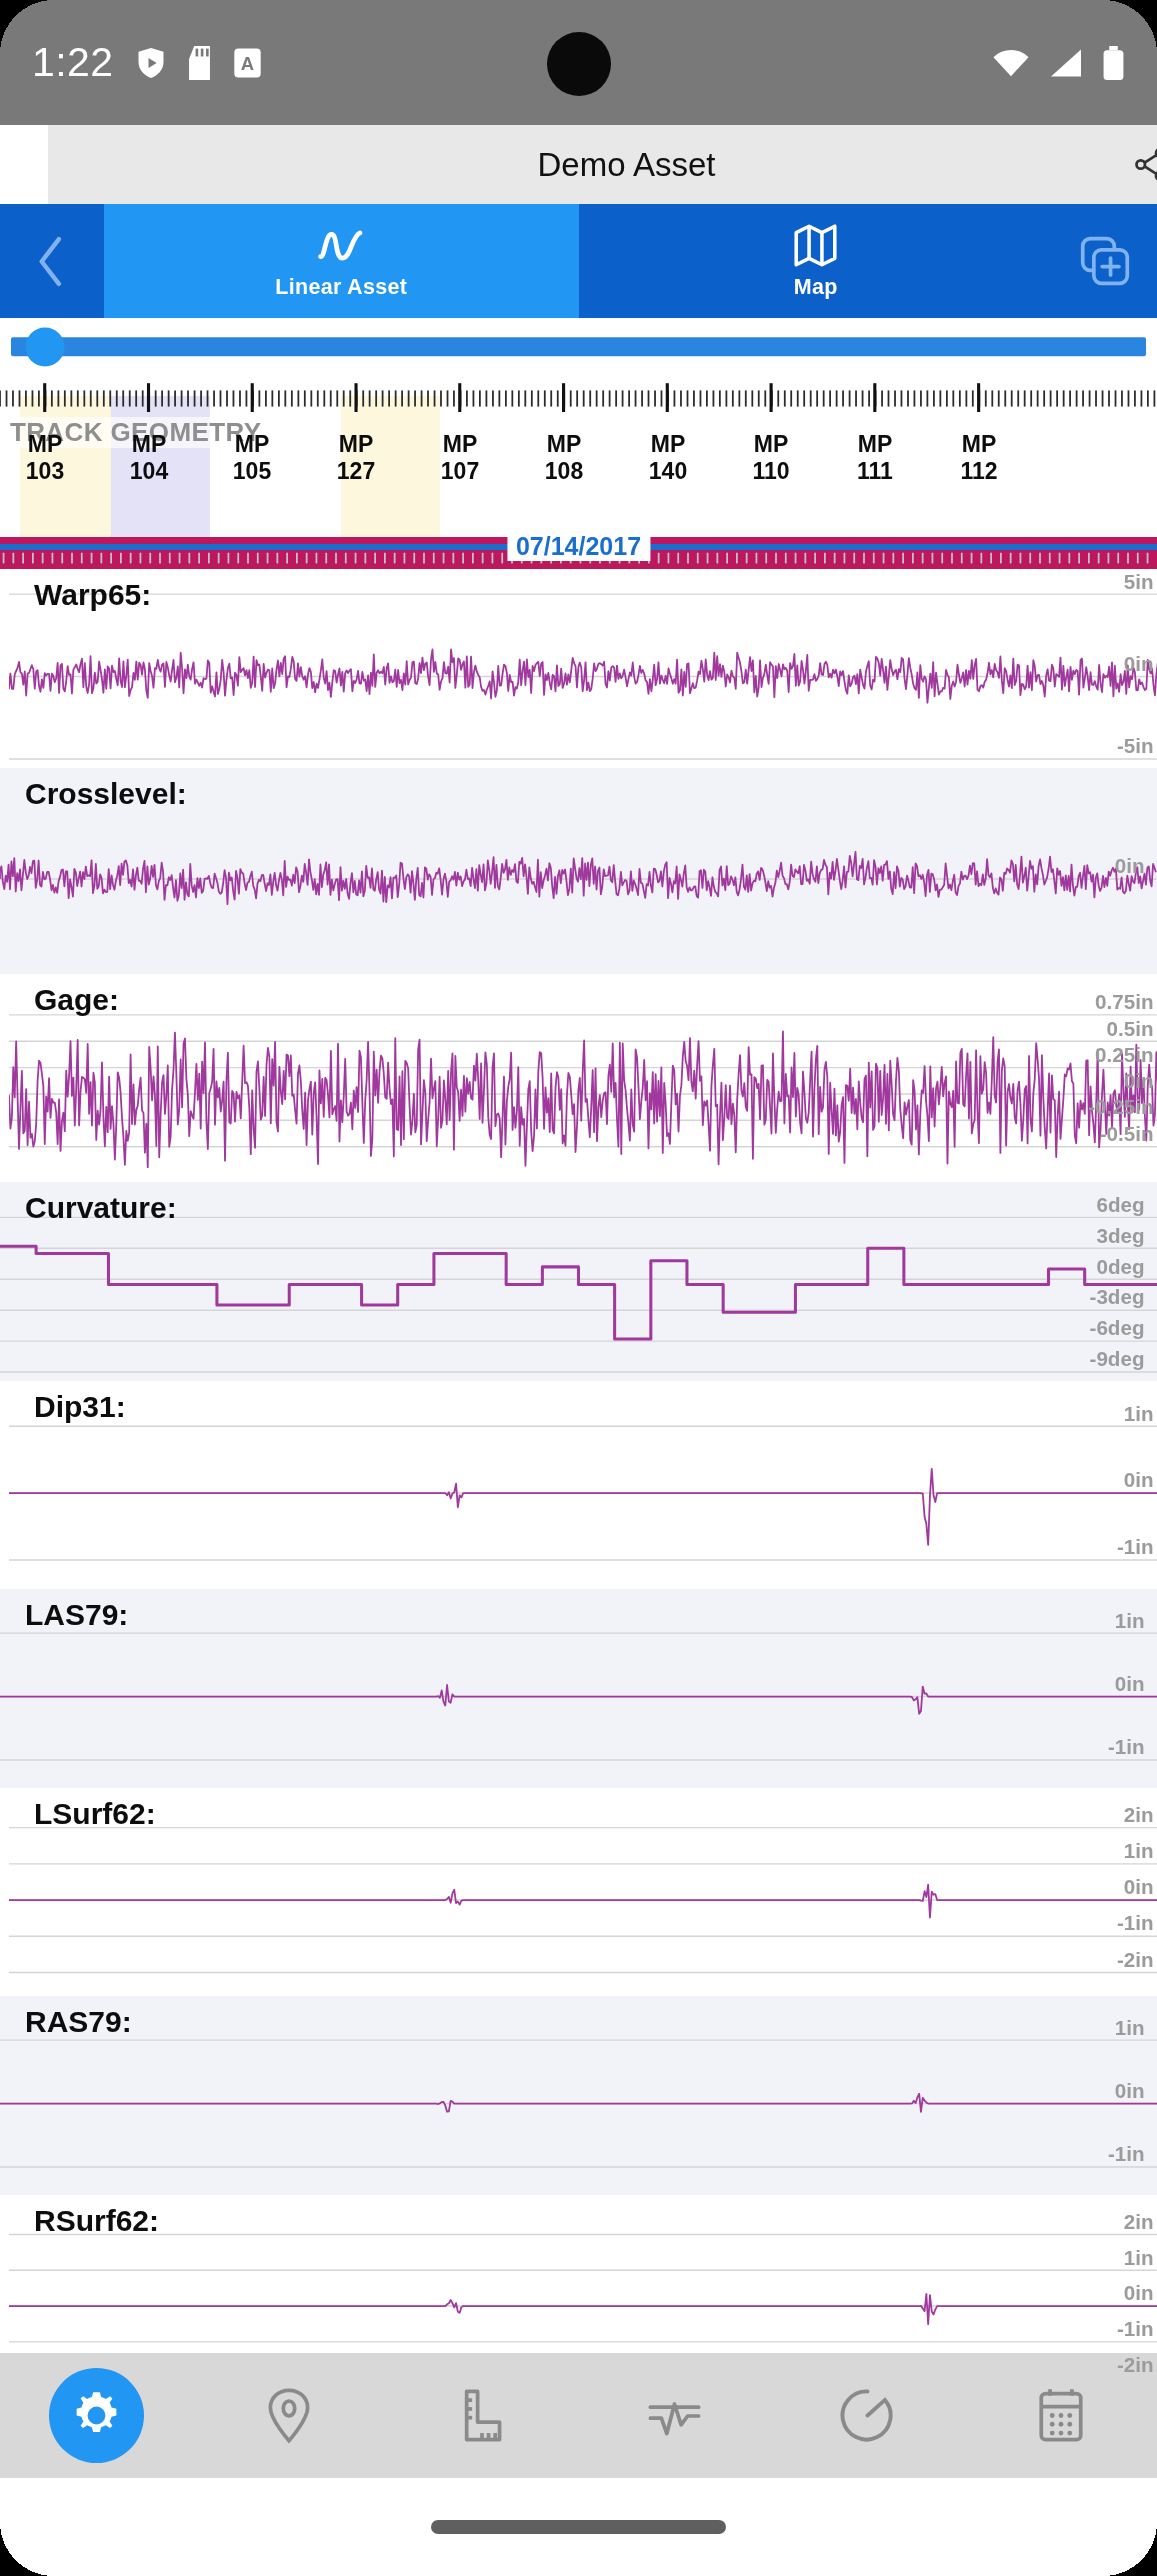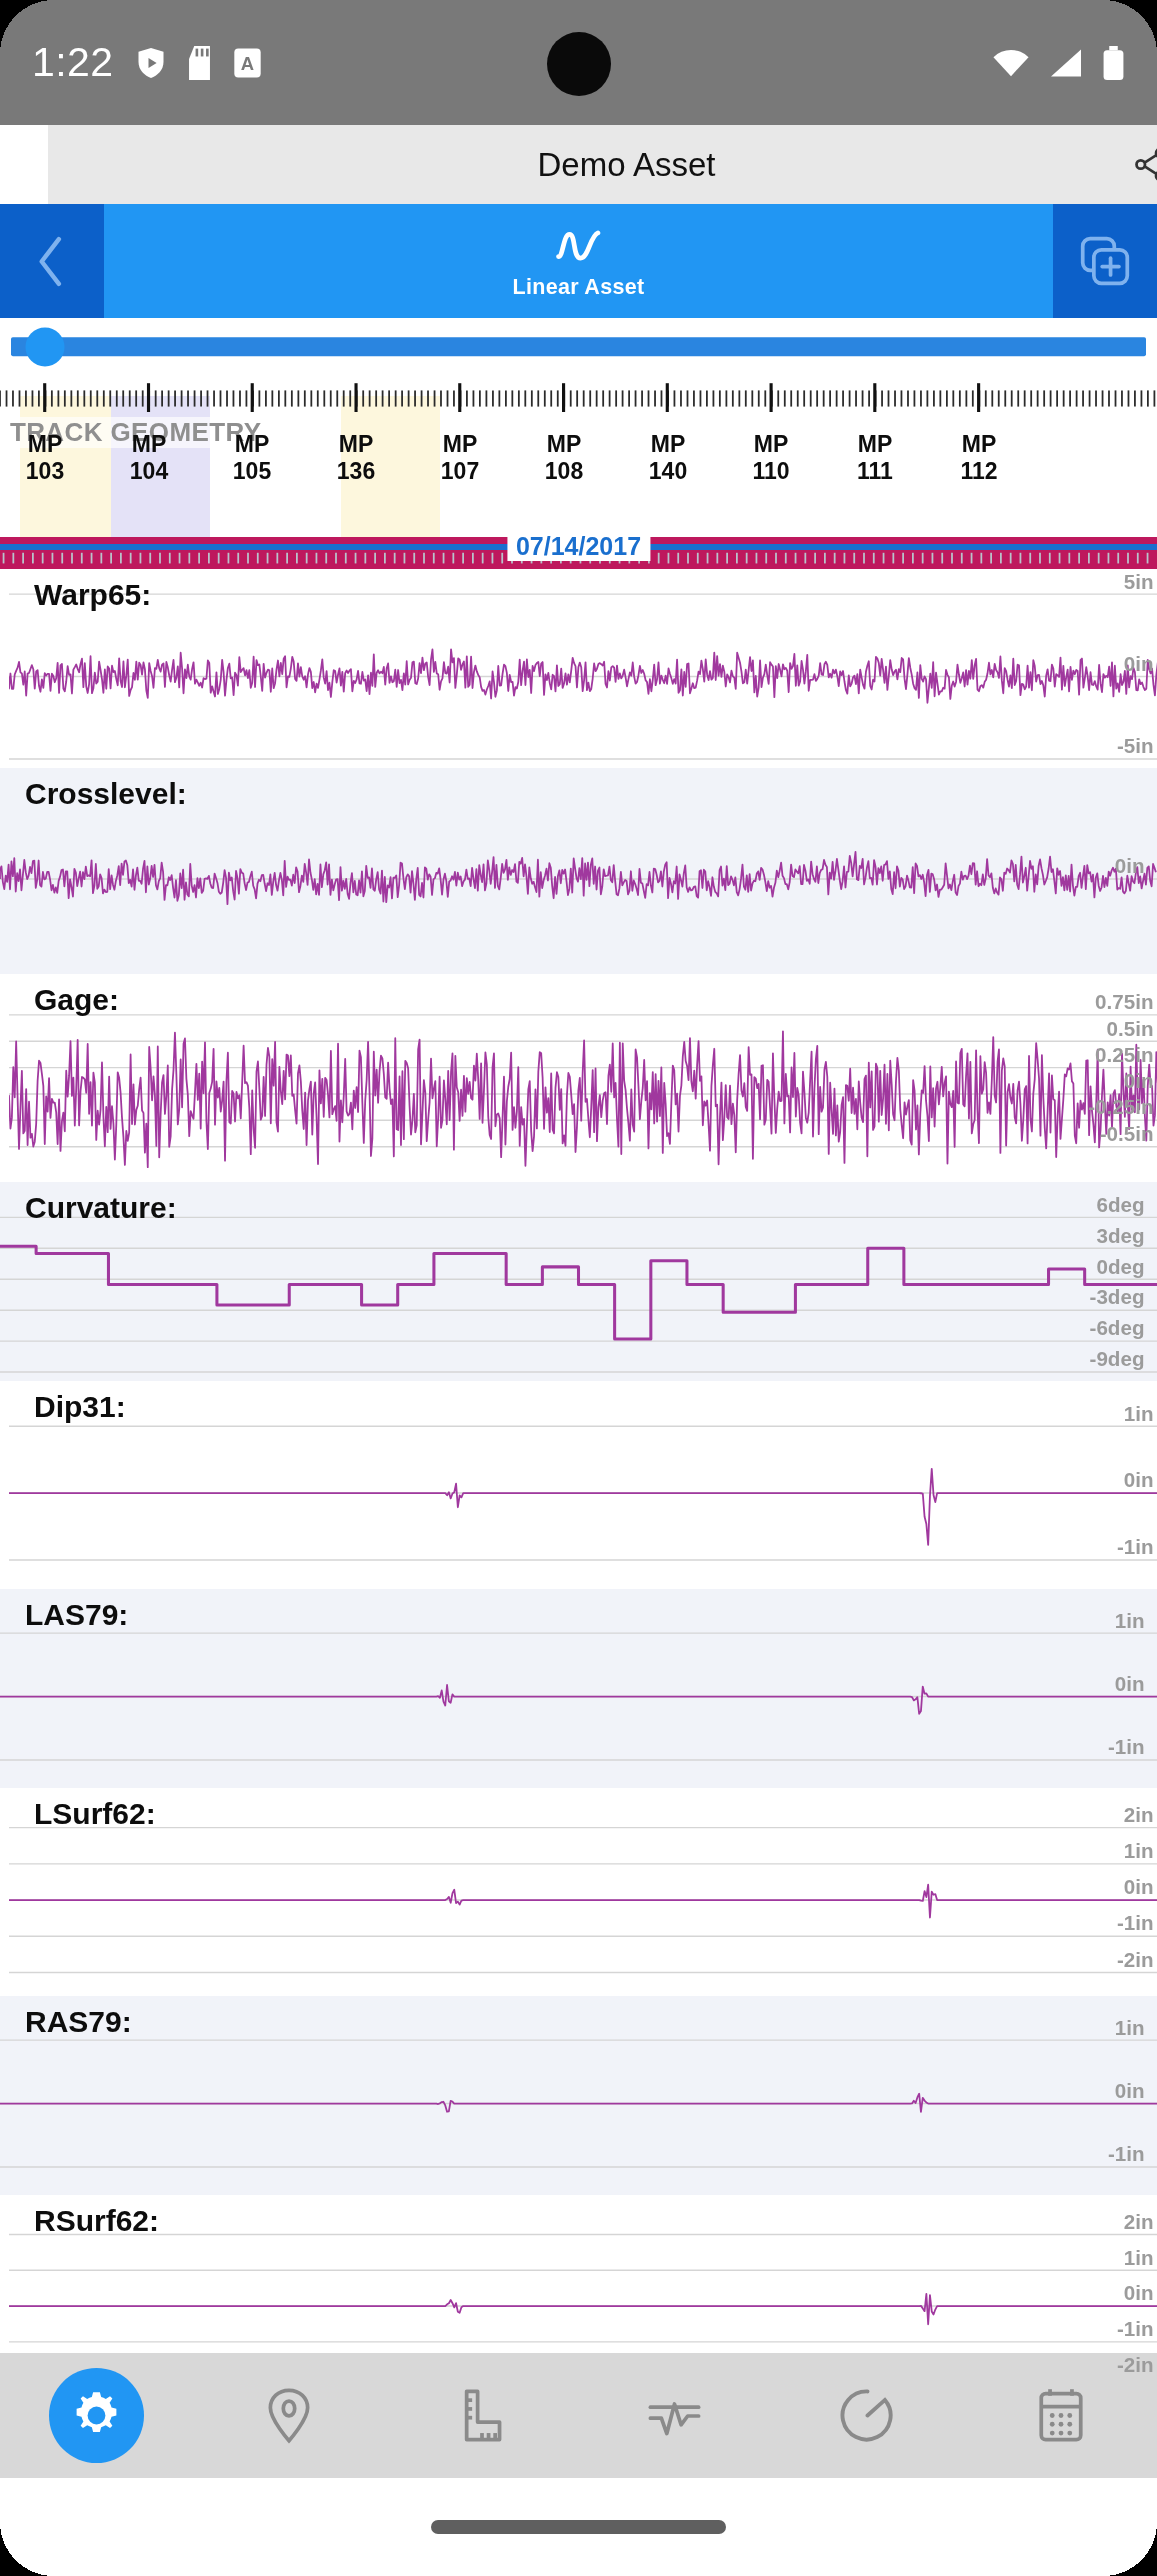--- a/index.html
+++ b/index.html
@@ -203,20 +203,32 @@
     <div class="tab active">
       <span class="tab-icon">
         <svg width="48" height="41" viewBox="0 0 30 26">
           <path d="M2 20 C5 20 5 6 9 6 C13 6 11 21 16 21 C21 21 22 7 27 5" fill="none" stroke="#fff" stroke-width="3" stroke-linecap="round"></path>
         </svg>
       </span>
       <span class="tab-label">Linear Asset</span>
     </div>
 
 
+    <div class="tab">
+      <span class="tab-icon">
+        <svg width="47" height="45" viewBox="0 0 28 28">
+          <g fill="none" stroke="#fff" stroke-width="2.2" stroke-linejoin="round">
+            <path d="M2 6 L10 2 L18 6 L26 2 V22 L18 26 L10 22 L2 26 Z"></path>
+            <path d="M10 2 V22"></path>
+              <path d="M18 6 V26"></path>
+          </g>
+        </svg>
+      </span>
+      <span class="tab-label">Map</span>
+    </div>
 
     <div class="tab-add">
       <svg width="52" height="52" viewBox="0 0 28 28">
         <g fill="none" stroke="#7fb2ee" stroke-width="2">
           <rect x="2" y="2" width="17" height="17" rx="4"></rect>
           <rect x="8" y="8" width="18" height="18" rx="4" fill="#0c60c9"></rect>
           <line x1="17" y1="12.5" x2="17" y2="21.5" stroke-linecap="round"></line>
           <line x1="12.5" y1="17" x2="21.5" y2="17" stroke-linecap="round"></line>
         </g>
       </svg>
@@ -437,21 +449,21 @@
         <line x1="746.3" y1="8" x2="746.3" y2="40" stroke="#111" stroke-width="3.5"></line>
         <line x1="862.4" y1="8" x2="862.4" y2="40" stroke="#111" stroke-width="3.5"></line>
         <line x1="978.4" y1="8" x2="978.4" y2="40" stroke="#111" stroke-width="3.5"></line>
         <line x1="1094.5" y1="8" x2="1094.5" y2="40" stroke="#111" stroke-width="3.5"></line>
       </svg>
     <div class="tg-label">TRACK GEOMETRY</div>
     <div class="mp-row" id="mp-row">
         <div class="mp" style="left:45px;top:0"><span>MP</span><br><span>103</span></div>
         <div class="mp" style="left:149px;top:0"><span>MP</span><br><span>104</span></div>
         <div class="mp" style="left:252px;top:0"><span>MP</span><br><span>105</span></div>
-        <div class="mp" style="left:356px;top:0"><span>MP</span><br><span>136</span></div>
+        <div class="mp" style="left:356px;top:0"><span>MP</span><br><span>127</span></div>
         <div class="mp" style="left:460px;top:0"><span>MP</span><br><span>107</span></div>
         <div class="mp" style="left:564px;top:0"><span>MP</span><br><span>108</span></div>
         <div class="mp" style="left:668px;top:0"><span>MP</span><br><span>140</span></div>
         <div class="mp" style="left:771px;top:0"><span>MP</span><br><span>110</span></div>
         <div class="mp" style="left:875px;top:0"><span>MP</span><br><span>111</span></div>
         <div class="mp" style="left:979px;top:0"><span>MP</span><br><span>112</span></div>
       </div>
   </div>
 
   <div class="dateline">

